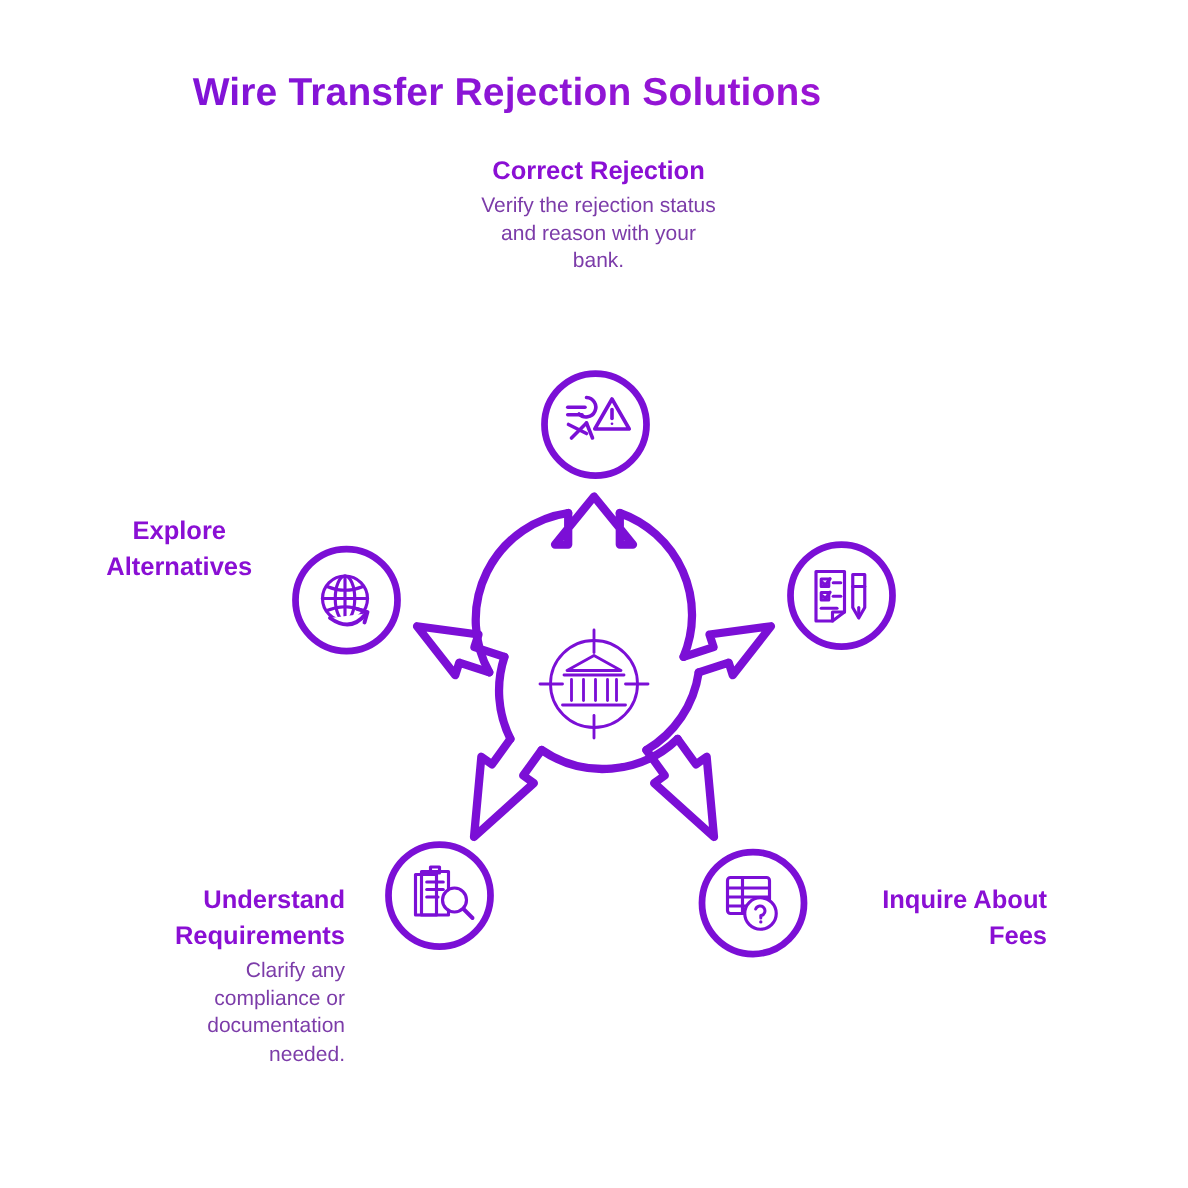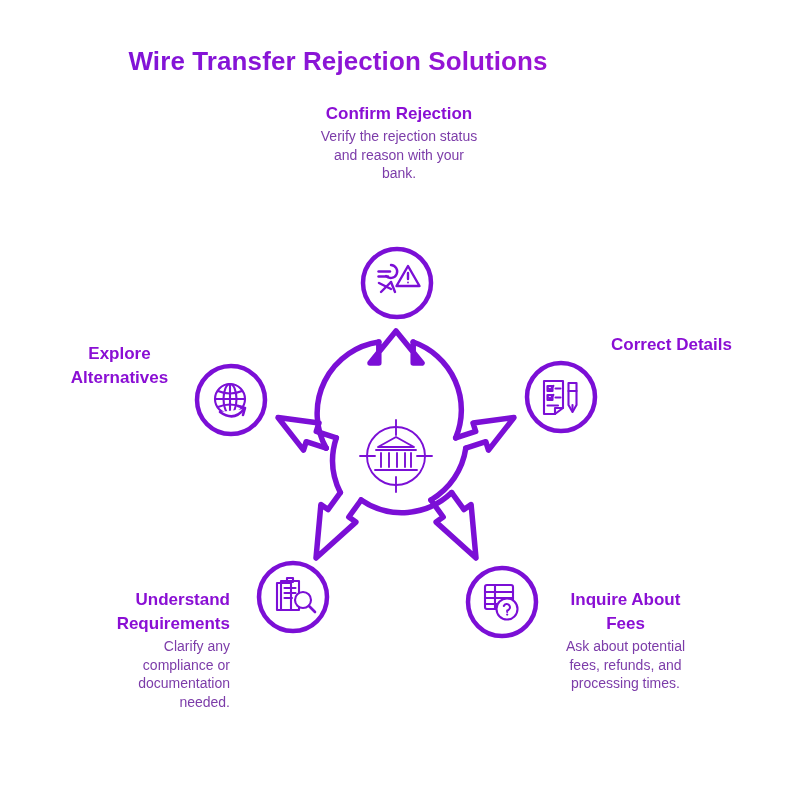--- a/index.html
+++ b/index.html
@@ -52,21 +52,21 @@
     color: #7C3CA9;
     line-height: 1.33;
     margin-top: 1px;
   }
 
   
   #txt-confirm      { top: 102px;  left: 316px; width: 166px; text-align: center; }
   #txt-explore      { top: 342px;  left: 52px;  width: 135px; text-align: center; }
   #txt-correct      { top: 333px;  left: 611px; width: 140px; text-align: left; }
   #txt-understand   { top: 588px;  left: 96px; width: 134px; text-align: right; }
-  #txt-inquire      { top: 588px;  left: 553px; width: 145px; text-align: center; }
+  #txt-inquire      { top: 588px;  left: 553px; width: 145px; text-align: right; }
 </style>
 </head>
 <body>
 
 <div id="page-title">Wire Transfer Rejection Solutions</div>
 
 <svg class="diagram-svg" width="792" height="792" viewBox="0 0 792 792">
 
   <g fill="none" stroke="#7B0FD6" stroke-width="5.5" stroke-linejoin="round" stroke-linecap="round">
 
@@ -241,31 +241,29 @@
       <path d="M 218 391 q 12 5 24 0"></path>
       <path d="M 218 407 q 12 -5 24 0"></path>
 
       <path d="M 220 412 q 14 10 24 -3" stroke-width="2.6" fill="#ffffff"></path>
       <path d="M 238 406 L 245 408 L 243 415" stroke-width="2.6"></path>
     </g>
   </g>
 </svg>
 
 <div class="node-text" id="txt-confirm">
-  <div class="node-heading">Confirm Rejection</div>
+  <div class="node-heading">Correct Rejection</div>
   <div class="node-desc">Verify the rejection status and reason with your bank.</div>
 </div>
 
 <div class="node-text" id="txt-correct">
-  <div class="node-heading">Correct Details</div>
 </div>
 
 <div class="node-text" id="txt-inquire">
   <div class="node-heading">Inquire About Fees</div>
-  <div class="node-desc">Ask about potential fees, refunds, and processing times.</div>
 </div>
 
 <div class="node-text" id="txt-understand">
   <div class="node-heading">Understand Requirements</div>
   <div class="node-desc">Clarify any compliance or documentation needed.</div>
 </div>
 
 <div class="node-text" id="txt-explore">
   <div class="node-heading">Explore Alternatives</div>
 </div>

